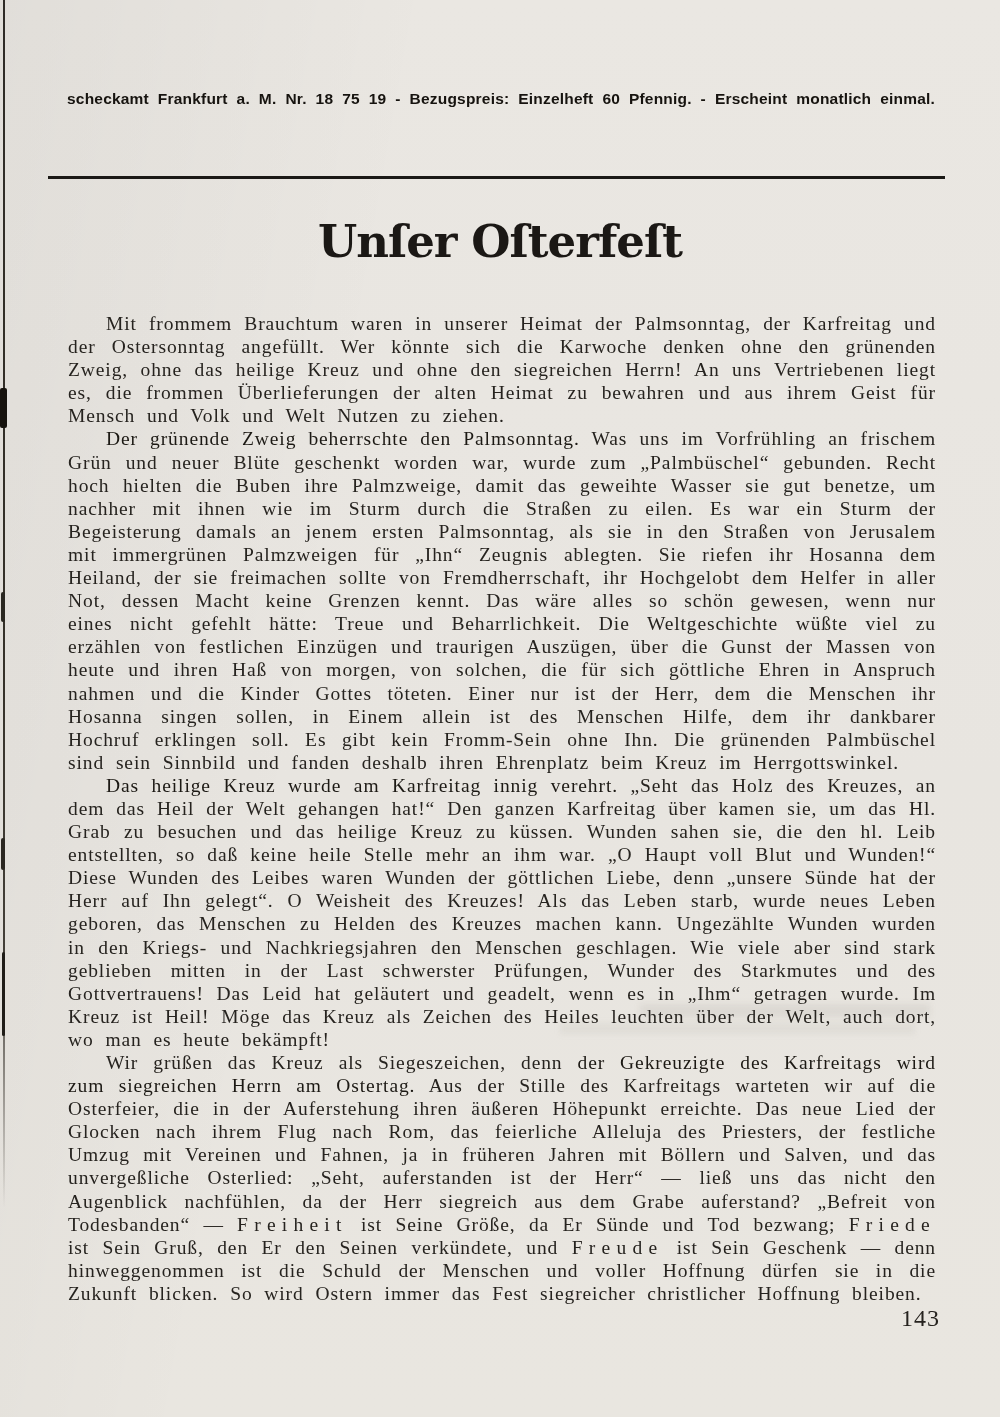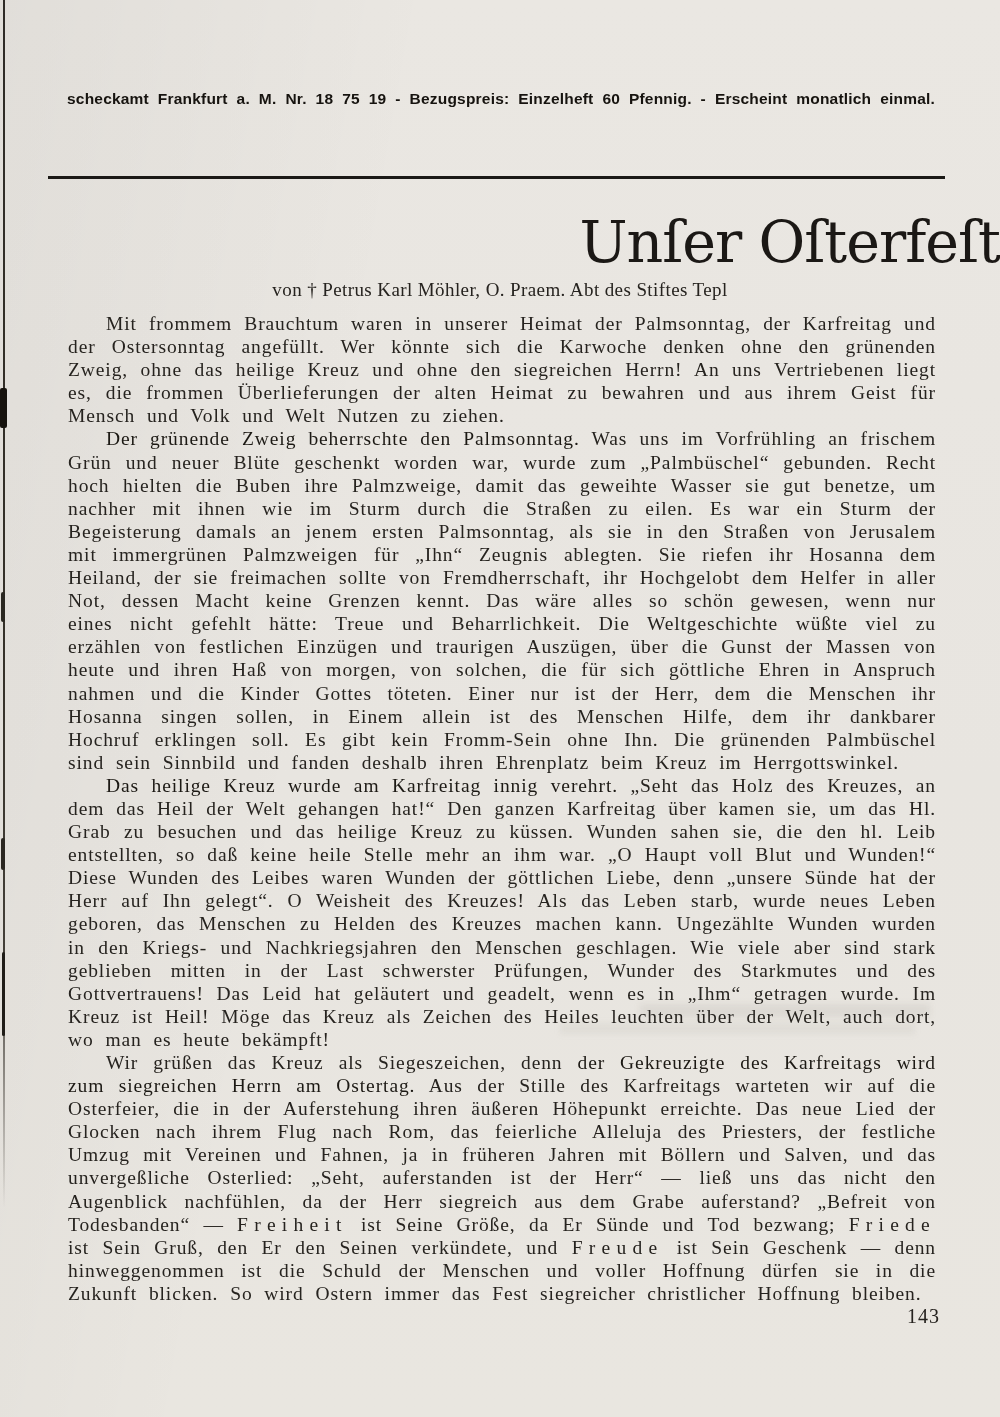--- a/index.html
+++ b/index.html
@@ -50,24 +50,24 @@
   .masthead .cline { text-align: center; }
 
   .rule {
     position: absolute; top: 176px; left: 48px; width: 897px; height: 3px;
     background: #1b1916;
   }
 
   
   .title {
     position: absolute; top: 216px; left: 0; width: 100%;
-    text-align: right;
+    text-align: center;
     font-family: "DejaVu Serif", serif;
-    font-weight: normal;
-    font-size: 57px;
+    font-weight: bold;
+    font-size: 45px;
     line-height: 52px;
     letter-spacing: -1px;
     color: #1b1815;
   }
   .byline {
     position: absolute; top: 279px; left: 0; width: 100%;
     text-align: center;
     font-size: 19px;
     letter-spacing: 0.4px;
     color: #26231f;
@@ -82,21 +82,21 @@
     word-spacing: 6px;
     text-align: justify;
     color: #26231f;
   }
   .para { margin: 0; text-indent: 38px; }
   .para strong { font-weight: normal; color: #1c1914; }
   .para .spaced { letter-spacing: 0.32em; }
 
   .page-number {
     position: absolute; top: 1305px; right: 60px;
-    font-size: 20px;
+    font-size: 24px;
     letter-spacing: 1px;
     color: #26231f;
   }
 </style>
 </head>
 <body>
 
 <div class="page">
 
   <div class="edge-line"></div>
@@ -107,21 +107,20 @@
   <div class="bleed s1"></div>
   <div class="bleed s2"></div>
 
   <div class="masthead">
     <div class="jline">scheckamt Frankfurt a. M. Nr. 18 75 19 - Bezugspreis: Einzelheft 60 Pfennig. - Erscheint monatlich einmal.</div>
   </div>
 
   <div class="rule"></div>
 
   <div class="title">Unſer Oſterfeſt</div>
-  <div class="byline">von † Petrus Karl Möhler, O. Praem. Abt des Stiftes Tepl</div>
 
   <div class="article-body">
       <p class="para"><span>Mit frommem Brauchtum waren in unserer Heimat der Palmsonntag, der Karfreitag und der Ostersonntag angefüllt. Wer könnte sich die Karwoche denken ohne den grünenden Zweig, ohne das heilige Kreuz und ohne den siegreichen Herrn! An uns Vertriebenen liegt es, die frommen Überlieferungen der alten Heimat zu bewahren und aus ihrem Geist für Mensch und Volk und Welt Nutzen zu ziehen.</span></p>
       <p class="para"><strong>Der grünende Zweig beherrschte den Palmsonntag.</strong><span> Was uns im Vorfrühling an frischem Grün und neuer Blüte geschenkt worden war, wurde zum „Palmbüschel“ gebunden. Recht hoch hielten die Buben ihre Palmzweige, damit das geweihte Wasser sie gut benetze, um nachher mit ihnen wie im Sturm durch die Straßen zu eilen. Es war ein Sturm der Begeisterung damals an jenem ersten Palmsonntag, als sie in den Straßen von Jerusalem mit immergrünen Palmzweigen für „Ihn“ Zeugnis ablegten. Sie riefen ihr Hosanna dem Heiland, der sie freimachen sollte von Fremdherrschaft, ihr Hochgelobt dem Helfer in aller Not, dessen Macht keine Grenzen kennt. Das wäre alles so schön gewesen, wenn nur eines nicht gefehlt hätte: Treue und Beharrlichkeit. Die Weltgeschichte wüßte viel zu erzählen von festlichen Einzügen und traurigen Auszügen, über die Gunst der Massen von heute und ihren Haß von morgen, von solchen, die für sich göttliche Ehren in Anspruch nahmen und die Kinder Gottes töteten. Einer nur ist der Herr, dem die Menschen ihr Hosanna singen sollen, in Einem allein ist des Menschen Hilfe, dem ihr dankbarer Hochruf erklingen soll. Es gibt kein Fromm-Sein ohne Ihn. Die grünenden Palmbüschel sind sein Sinnbild und fanden deshalb ihren Ehrenplatz beim Kreuz im Herrgottswinkel.</span></p>
       <p class="para"><strong>Das heilige Kreuz wurde am Karfreitag innig verehrt.</strong><span> „Seht das Holz des Kreuzes, an dem das Heil der Welt gehangen hat!“ Den ganzen Karfreitag über kamen sie, um das Hl. Grab zu besuchen und das heilige Kreuz zu küssen. Wunden sahen sie, die den hl. Leib entstellten, so daß keine heile Stelle mehr an ihm war. „O Haupt voll Blut und Wunden!“ Diese Wunden des Leibes waren Wunden der göttlichen Liebe, denn „unsere Sünde hat der Herr auf Ihn gelegt“. O Weisheit des Kreuzes! Als das Leben starb, wurde neues Leben geboren, das Menschen zu Helden des Kreuzes machen kann. Ungezählte Wunden wurden in den Kriegs- und Nachkriegsjahren den Menschen geschlagen. Wie viele aber sind stark geblieben mitten in der Last schwerster Prüfungen, Wunder des Starkmutes und des Gottvertrauens! Das Leid hat geläutert und geadelt, wenn es in „Ihm“ getragen wurde. Im Kreuz ist Heil! Möge das Kreuz als Zeichen des Heiles leuchten über der Welt, auch dort, wo man es heute bekämpft!</span></p>
       <p class="para"><span>Wir grüßen das Kreuz als Siegeszeichen, denn </span><strong>der Gekreuzigte des Karfreitags wird zum siegreichen Herrn am Ostertag.</strong><span> Aus der Stille des Karfreitags warteten wir auf die Osterfeier, die in der Auferstehung ihren äußeren Höhepunkt erreichte. Das neue Lied der Glocken nach ihrem Flug nach Rom, das feierliche Alleluja des Priesters, der festliche Umzug mit Vereinen und Fahnen, ja in früheren Jahren mit Böllern und Salven, und das unvergeßliche Osterlied: „Seht, auferstanden ist der Herr“ — ließ uns das nicht den Augenblick nachfühlen, da der Herr siegreich aus dem Grabe auferstand? „Befreit von Todesbanden“ — </span><span class="spaced">Freiheit</span><span> ist Seine Größe, da Er Sünde und Tod bezwang; </span><span class="spaced">Friede</span><span> ist Sein Gruß, den Er den Seinen verkündete, und </span><span class="spaced">Freude</span><span> ist Sein Geschenk — denn hinweggenommen ist die Schuld der Menschen und voller Hoffnung dürfen sie in die Zukunft blicken. So wird Ostern immer das Fest siegreicher christlicher Hoffnung bleiben.</span></p>
     </div>
 
   <div class="page-number">143</div>
 

